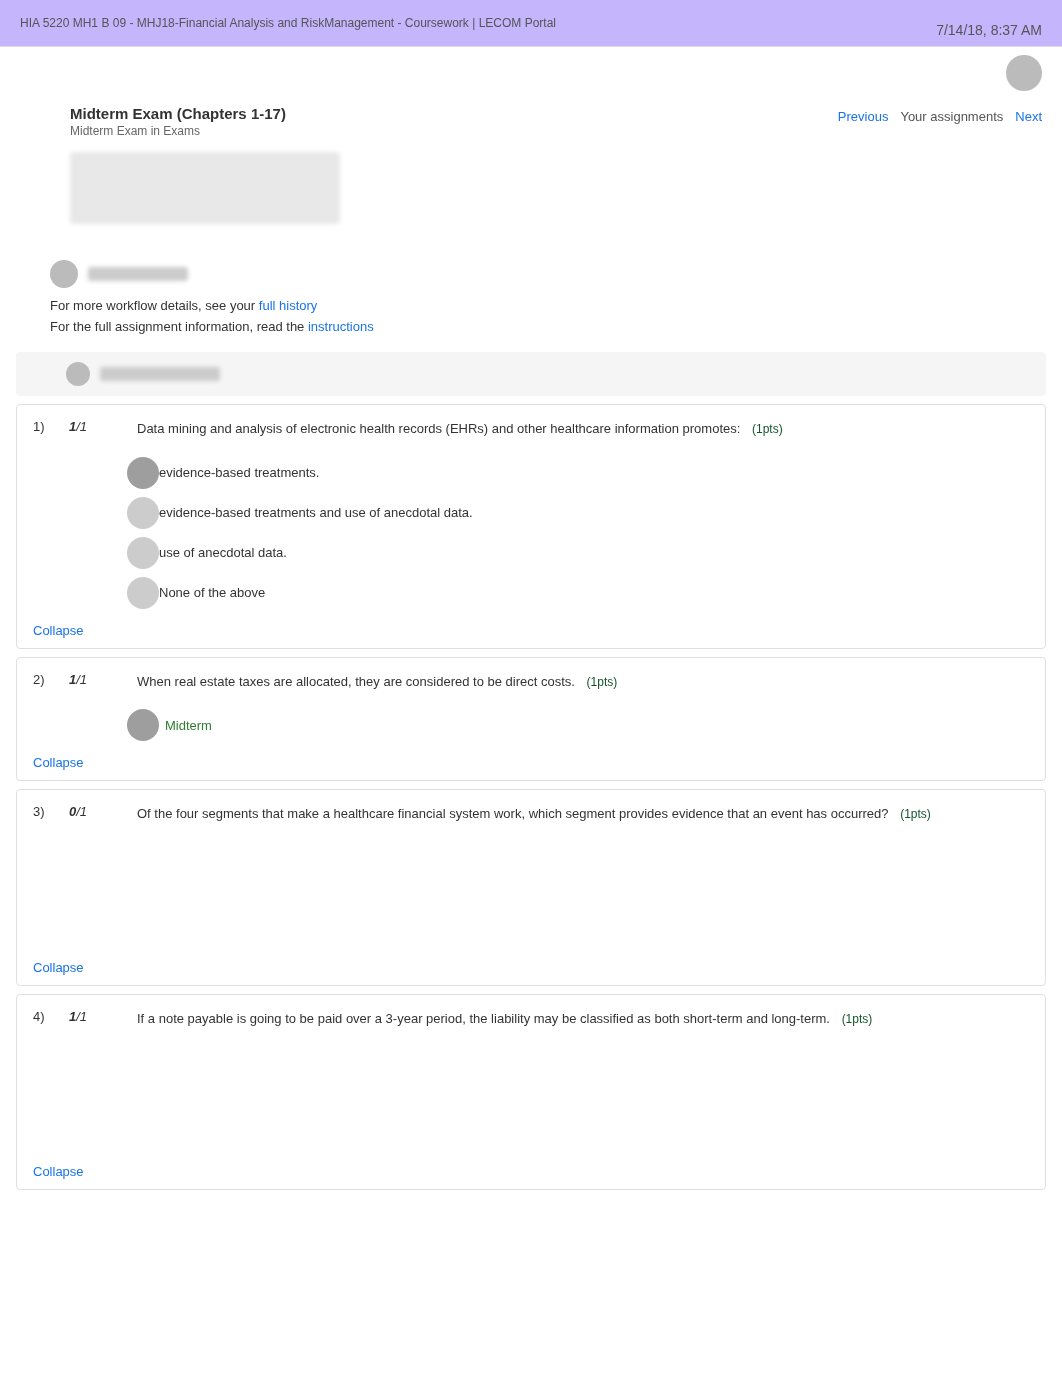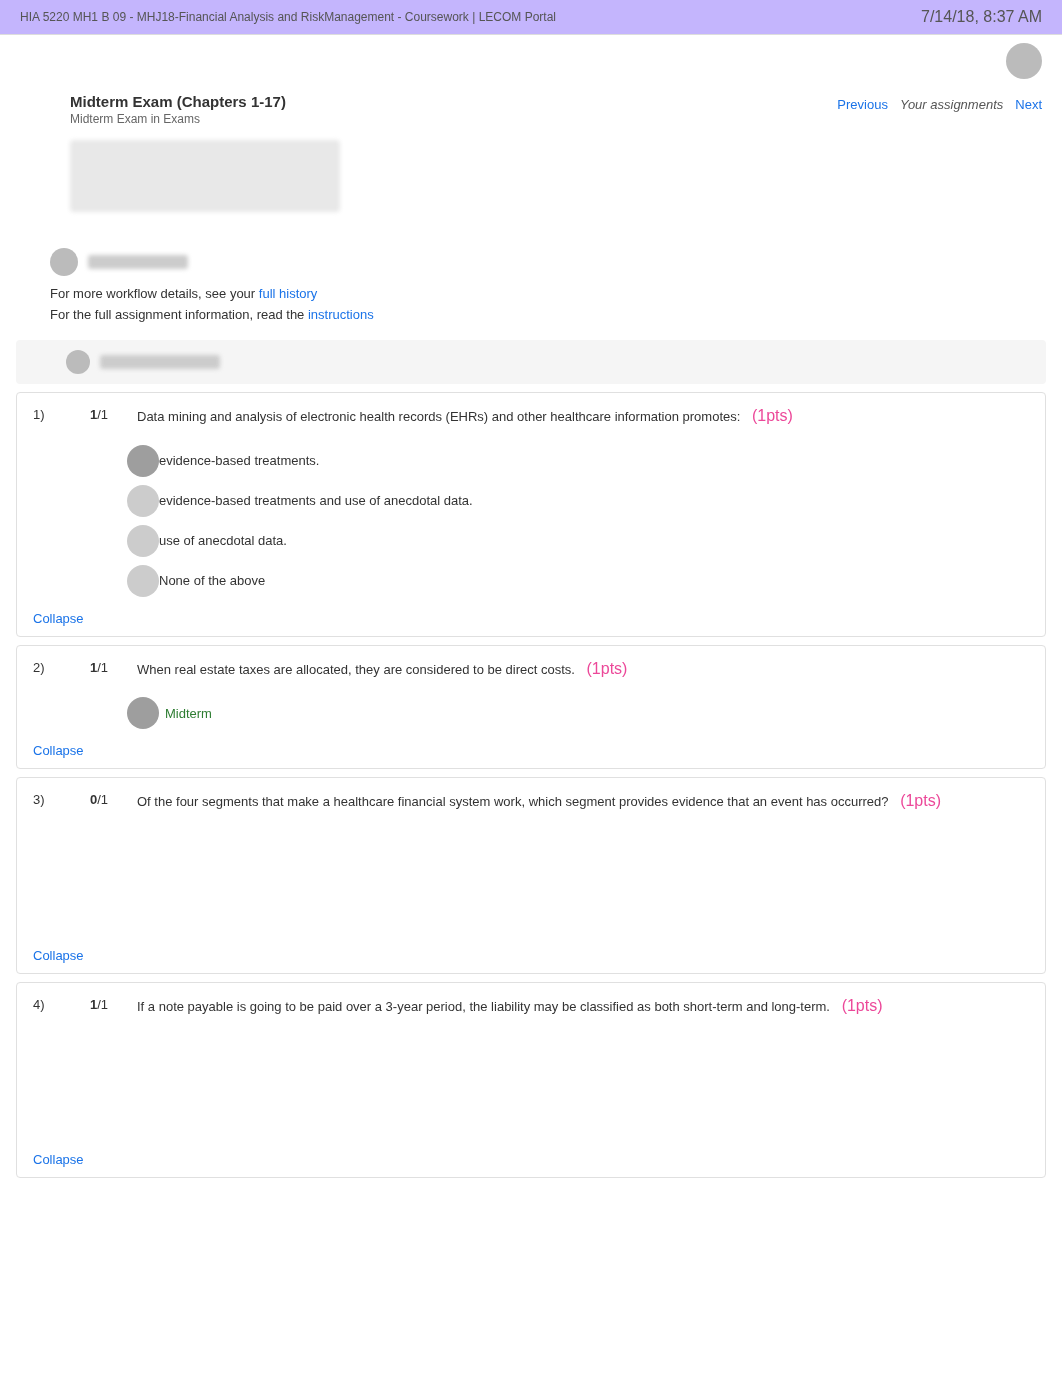--- a/index.html
+++ b/index.html
@@ -17,22 +17,23 @@
       align-items: center;
       padding: 8px 20px;
       border-bottom: 1px solid #ddd;
       background: #c4b5fd;
     }
     .top-bar-title {
       font-size: 12px;
       color: #555;
     }
     .top-bar-time {
-      font-size: 16px;
+      font-size: 14px;
       color: #555;
+      margin-top: 14px;
     }
 
     
     .avatar-area {
       display: flex;
       justify-content: flex-end;
       padding: 8px 20px 4px 20px;
     }
     .avatar-circle {
       width: 36px;
@@ -68,21 +69,20 @@
     }
     .nav-link {
       color: #1a73e8;
       font-size: 13px;
       cursor: pointer;
       text-decoration: none;
     }
     .nav-label {
       font-size: 13px;
       color: #555;
-      font-style: italic;
     }
 
     
     .blurred-block {
       margin: 8px 70px 8px 70px;
       width: 270px;
       height: 72px;
       background: #e8e8e8;
       border-radius: 4px;
       filter: blur(2px);
@@ -176,41 +176,42 @@
       padding: 14px 16px 10px 16px;
       gap: 8px;
     }
     .question-number {
       font-size: 13px;
       color: #333;
       min-width: 28px;
     }
     .question-score-block {
       min-width: 60px;
-      text-align: center;
+      text-align: left;
+      font-style: italic;
     }
     .question-score {
       font-size: 13px;
       font-weight: bold;
       color: #333;
     }
     .question-score span.denom {
       font-weight: normal;
     }
     .question-text-area {
       flex: 1;
     }
     .question-text {
       font-size: 13px;
       color: #333;
       line-height: 1.5;
     }
     .question-pts {
-      font-size: 16px;
-      color: #ec4899;
+      font-size: 12px;
+      color: #14532d;
       margin-left: 8px;
     }
 
     
     .answer-options {
       padding: 4px 16px 4px 110px;
     }
     .answer-option {
       display: flex;
       align-items: center;

